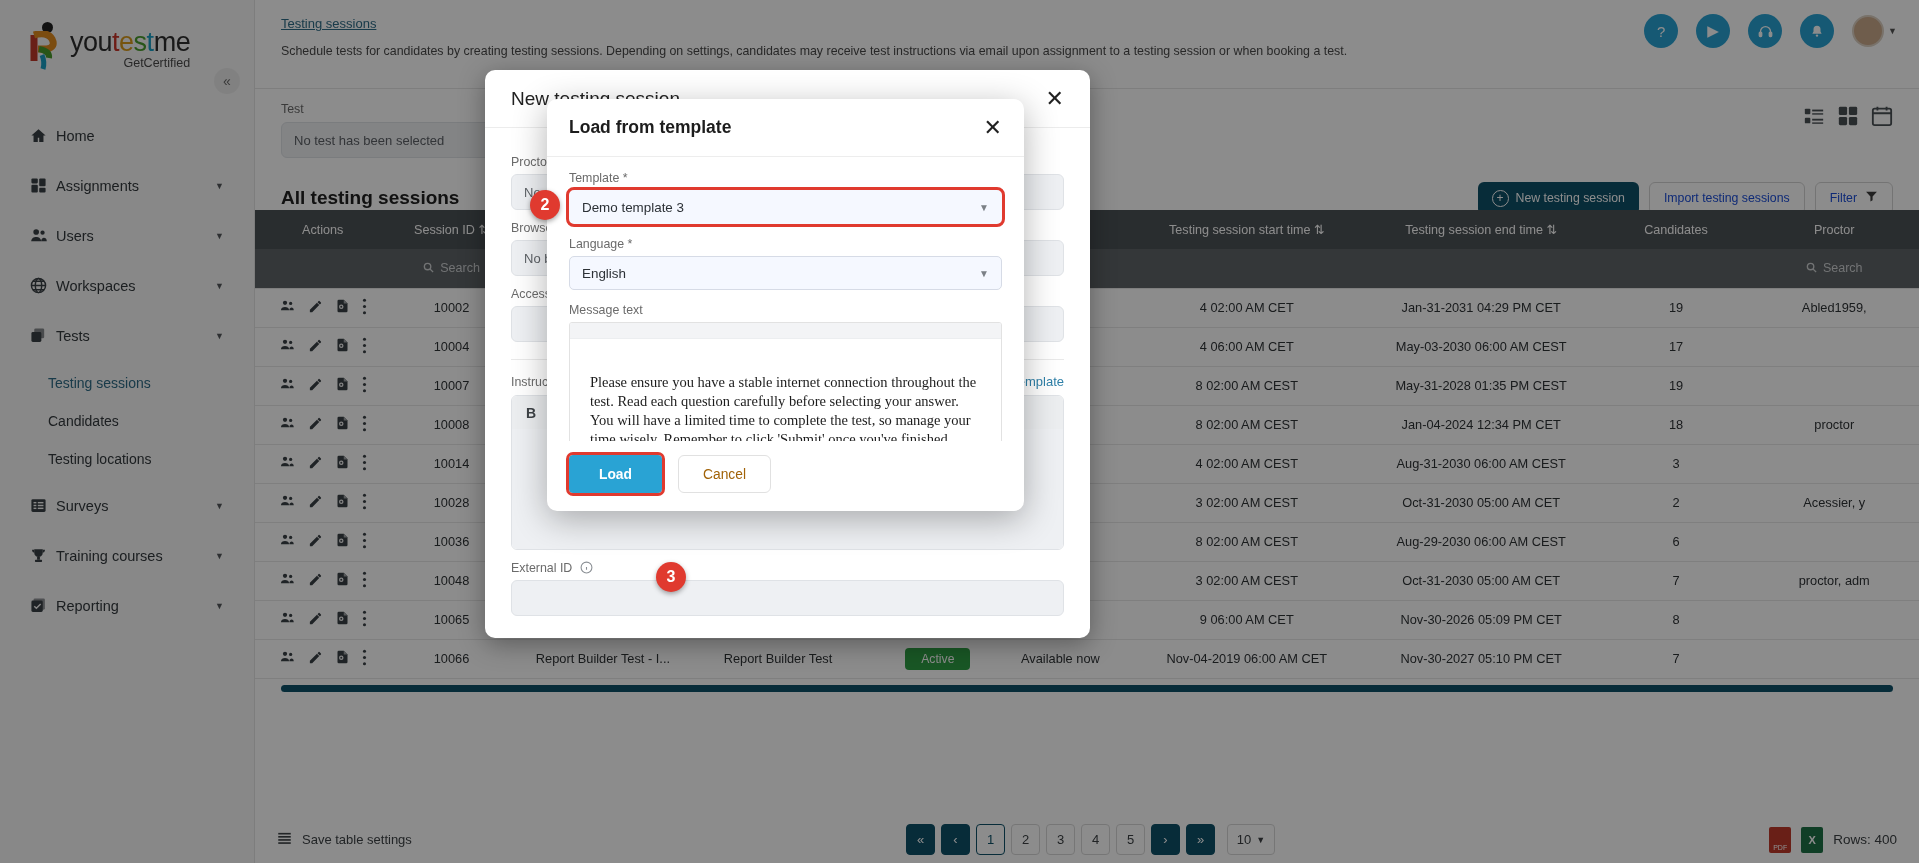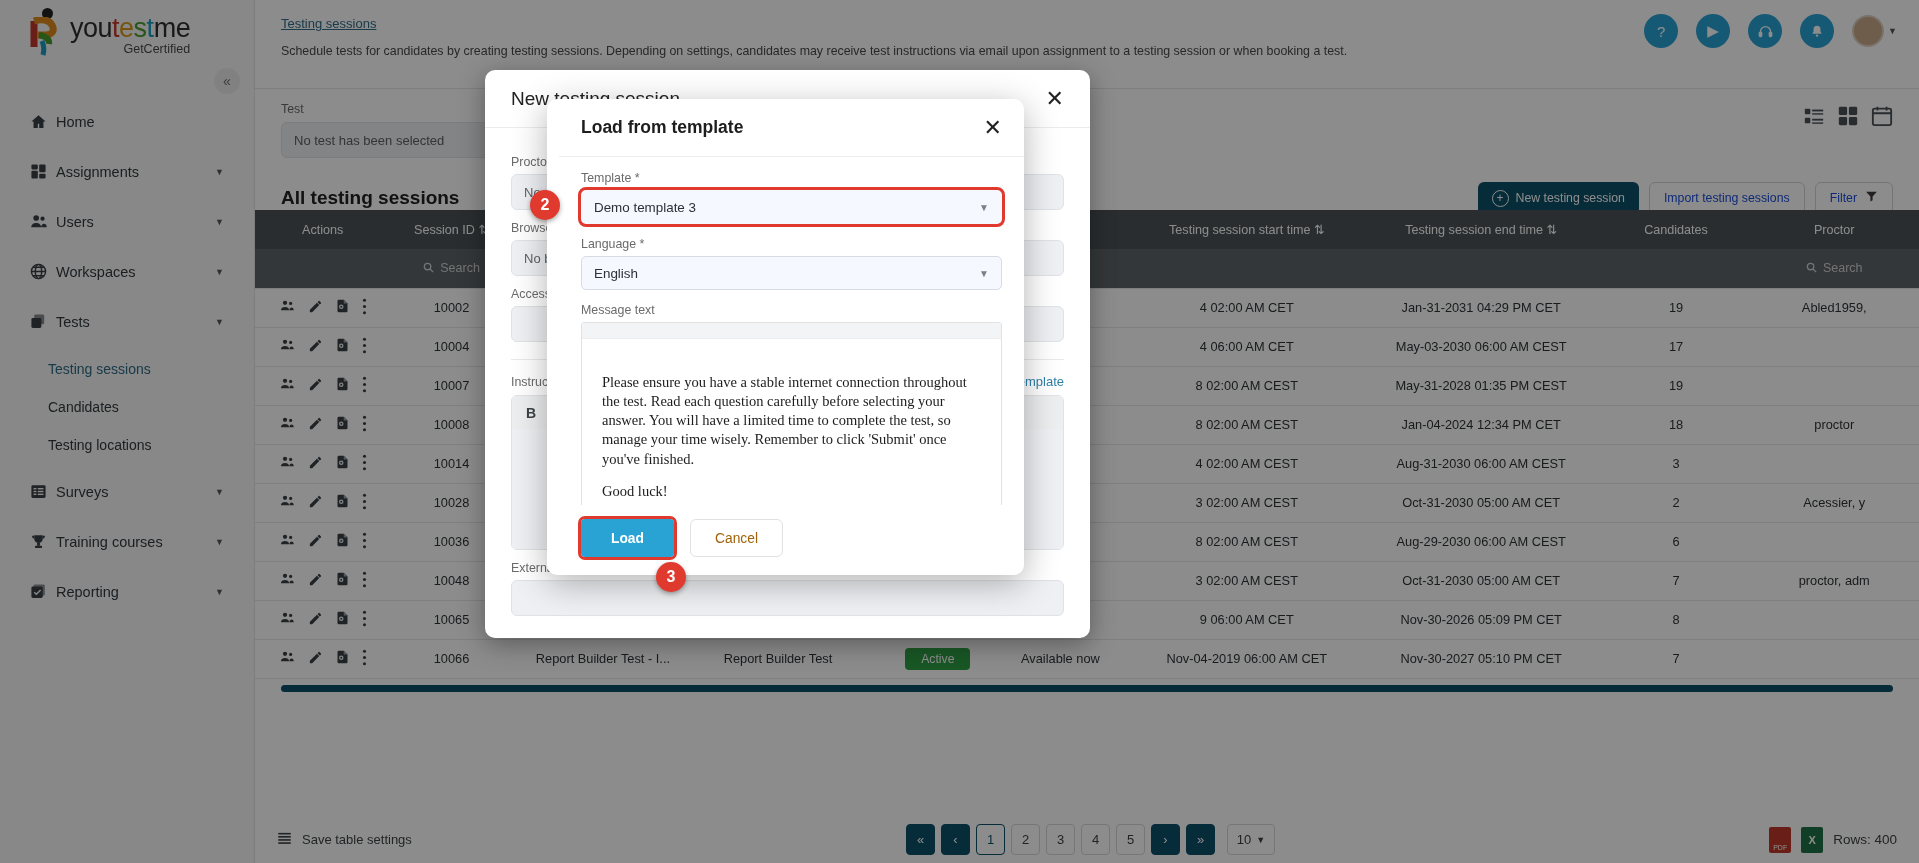--- a/index.html
+++ b/index.html
@@ -20,21 +20,21 @@
   }
   
   .sidebar {
     width:255px; flex:0 0 255px;
     background:#f7f7f7;
     border-right:1px solid #e3e3e3;
     position:relative;
     height:863px;
   }
   .brand {
-    padding:8px 0 8px 30px;
+    padding:22px 0 8px 30px;
     display:flex; align-items:flex-start;
   }
   .logo-mark { width:34px; height:42px; position:relative; margin-right:6px; }
   .logo-mark .dot { position:absolute; width:11px; height:11px; border-radius:50%; background:#222; left:12px; top:0; }
   .logo-text { line-height:1; padding-top:7px; }
   .logo-word { font-size:27px; font-weight:400; letter-spacing:-0.5px; }
   .logo-word .y{color:#2f2f2f}.logo-word .o{color:#2f2f2f}.logo-word .u{color:#2f2f2f}
   .logo-word .t1{color:#c8352a}.logo-word .e{color:#d79a1b}.logo-word .s{color:#4a9c2d}
   .logo-word .t2{color:#1b9ec4}.logo-word .m{color:#2f2f2f}.logo-word .e2{color:#2f2f2f}
   .logo-sub { font-size:12.5px; color:#4a4a4a; text-align:right; margin-top:1px; }
@@ -151,23 +151,23 @@
   .m1-rte { border:1px solid #dfe2e6; border-radius:6px; overflow:hidden; margin-top:6px;}
   .m1-rte-tools { background:#eceef0; height:33px; display:flex; align-items:center;
                   gap:14px; padding:0 14px; font-size:14px; color:#3d4246; }
   .m1-rte-area { height:120px; background:#eef0f3; }
   .m1-foot { display:flex; gap:14px; padding:12px 26px; }
   .tmpl-link { color:#2f80a8; font-size:13px; cursor:pointer; }
   .x-btn { font-size:22px; color:#222; cursor:pointer; line-height:1; }
 
   
   .modal2 {
-    position:absolute; left:547px; top:99px; width:477px; height:476px;
+    position:absolute; left:547px; top:99px; width:477px; height:412px;
     background:#fff; border-radius:10px; box-shadow:0 8px 34px rgba(0,0,0,.30);
-    z-index:40; display:flex; flex-direction:column;padding-left:12px;
+    z-index:40; display:flex; flex-direction:column;
   }
   .m2-head { height:58px; display:flex; align-items:center; justify-content:space-between;
              padding:0 22px; border-bottom:1px solid #ededed; }
   .m2-title { font-size:17.5px; font-weight:bold; color:#1d1d1d; }
   .m2-body { flex:1; padding:14px 22px 6px 22px; overflow:hidden; }
   .m2-lab { font-size:12.4px; color:#6b6b6b; margin-bottom:5px; }
   .select-box {
     height:34px; background:#f5f8ff; border:1px solid #d6dbe6; border-radius:5px;
     display:flex; align-items:center; justify-content:space-between;
     padding:0 12px; font-size:13.4px; color:#2c3136; cursor:pointer;

